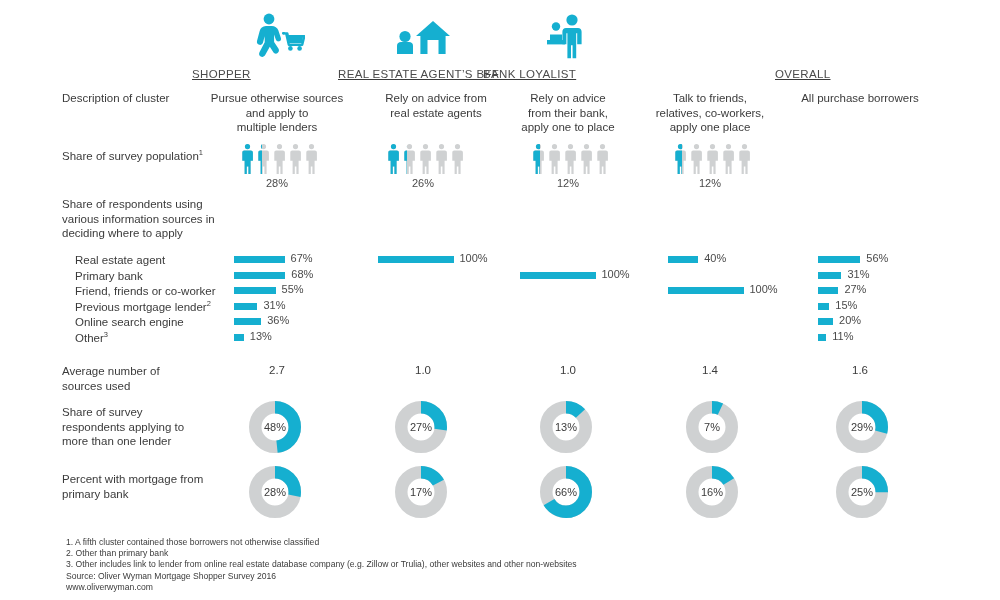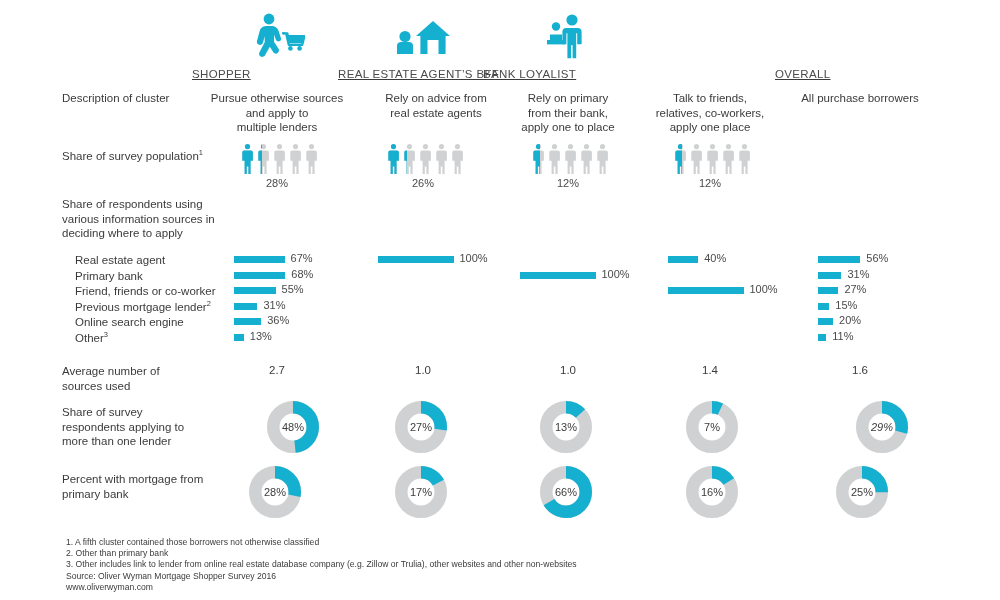--- a/index.html
+++ b/index.html
@@ -125,21 +125,21 @@
   <div class="col-desc" style="left:187px;top:91px;">
     <div>Pursue otherwise sources</div>
     <div>and apply to</div>
     <div>multiple lenders</div>
   </div>
   <div class="col-desc" style="left:346px;top:91px;">
     <div>Rely on advice from</div>
     <div>real estate agents</div>
   </div>
   <div class="col-desc" style="left:478px;top:91px;">
-    <div>Rely on primary</div>
+    <div>Rely on advice</div>
     <div>from their bank,</div>
     <div>apply one to place</div>
   </div>
   <div class="col-desc" style="left:620px;top:91px;">
     <div>Talk to friends,</div>
     <div>relatives, co-workers,</div>
     <div>apply one place</div>
   </div>
   <div class="col-desc" style="left:770px;top:91px;">
     <div>All purchase borrowers</div>
@@ -353,21 +353,21 @@
   <div class="avg" style="left:483px;top:364px;">1.0</div>
   <div class="avg" style="left:625px;top:364px;">1.4</div>
   <div class="avg" style="left:775px;top:364px;">1.6</div>
 
   <div class="row-label" style="top:405px;">
     <div>Share of survey</div>
     <div>respondents applying to</div>
     <div>more than one lender</div>
   </div>
   <div id="donutrow1">
-      <div class="donut" style="left: 267px; top: 401px;">
+      <div class="donut" style="left: 249px; top: 401px;">
         <svg width="52" height="52" viewBox="0 0 52 52">
           <circle cx="26" cy="26" r="19.75" fill="none" stroke="#cfd1d2" stroke-width="12.5"></circle>
           <circle cx="26" cy="26" r="19.75" fill="none" stroke="#15afd0" stroke-width="12.5" stroke-dasharray="59.56459671206248 124.09290981679683" transform="rotate(-90 26 26)"></circle>
         </svg>
         <div class="lbl">48%</div>
       </div>
       <div class="donut" style="left: 395px; top: 401px;">
         <svg width="52" height="52" viewBox="0 0 52 52">
           <circle cx="26" cy="26" r="19.75" fill="none" stroke="#cfd1d2" stroke-width="12.5"></circle>
           <circle cx="26" cy="26" r="19.75" fill="none" stroke="#15afd0" stroke-width="12.5" stroke-dasharray="33.50508565053514 124.09290981679683" transform="rotate(-90 26 26)"></circle>
@@ -381,21 +381,21 @@
         </svg>
         <div class="lbl">13%</div>
       </div>
       <div class="donut" style="left: 686px; top: 401px;">
         <svg width="52" height="52" viewBox="0 0 52 52">
           <circle cx="26" cy="26" r="19.75" fill="none" stroke="#cfd1d2" stroke-width="12.5"></circle>
           <circle cx="26" cy="26" r="19.75" fill="none" stroke="#15afd0" stroke-width="12.5" stroke-dasharray="8.68650368717578 124.09290981679683" transform="rotate(-90 26 26)"></circle>
         </svg>
         <div class="lbl">7%</div>
       </div>
-      <div class="donut" style="left: 856px; top: 401px; font-style: italic;">
+      <div class="donut" style="left: 836px; top: 401px;">
         <svg width="52" height="52" viewBox="0 0 52 52">
           <circle cx="26" cy="26" r="19.75" fill="none" stroke="#cfd1d2" stroke-width="12.5"></circle>
           <circle cx="26" cy="26" r="19.75" fill="none" stroke="#15afd0" stroke-width="12.5" stroke-dasharray="35.98694384687108 124.09290981679683" transform="rotate(-90 26 26)"></circle>
         </svg>
         <div class="lbl">29%</div>
       </div>
     </div>
 
   <div class="row-label" style="top:472px;">
     <div>Percent with mortgage from</div>

